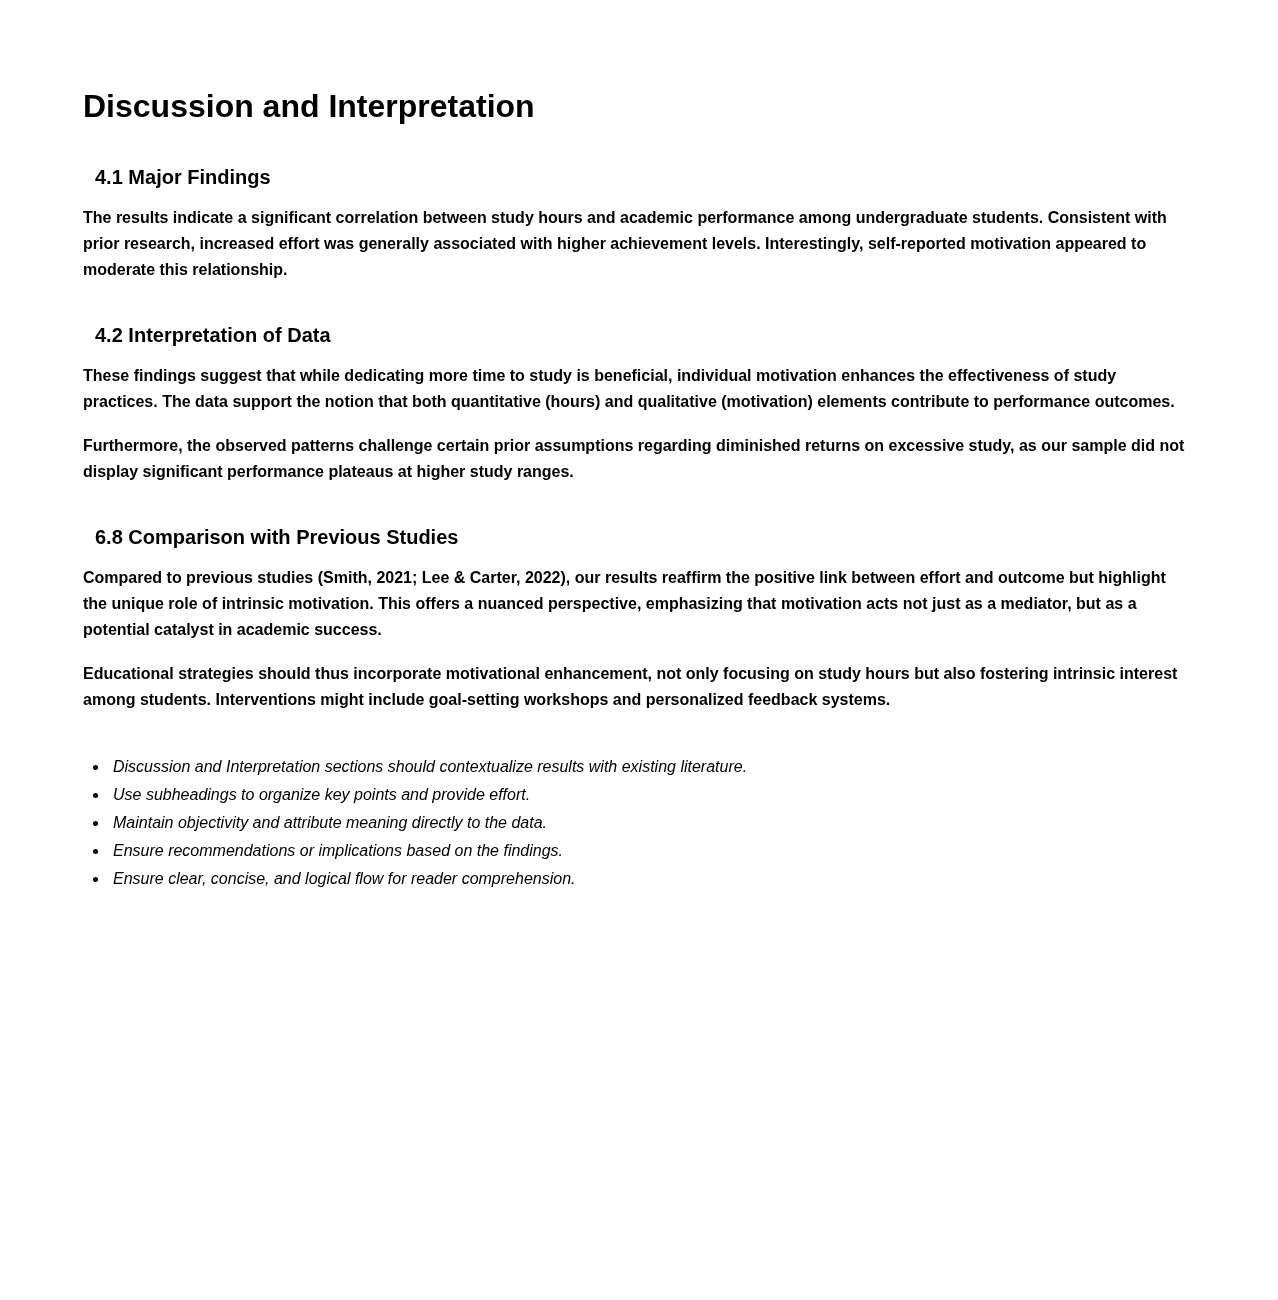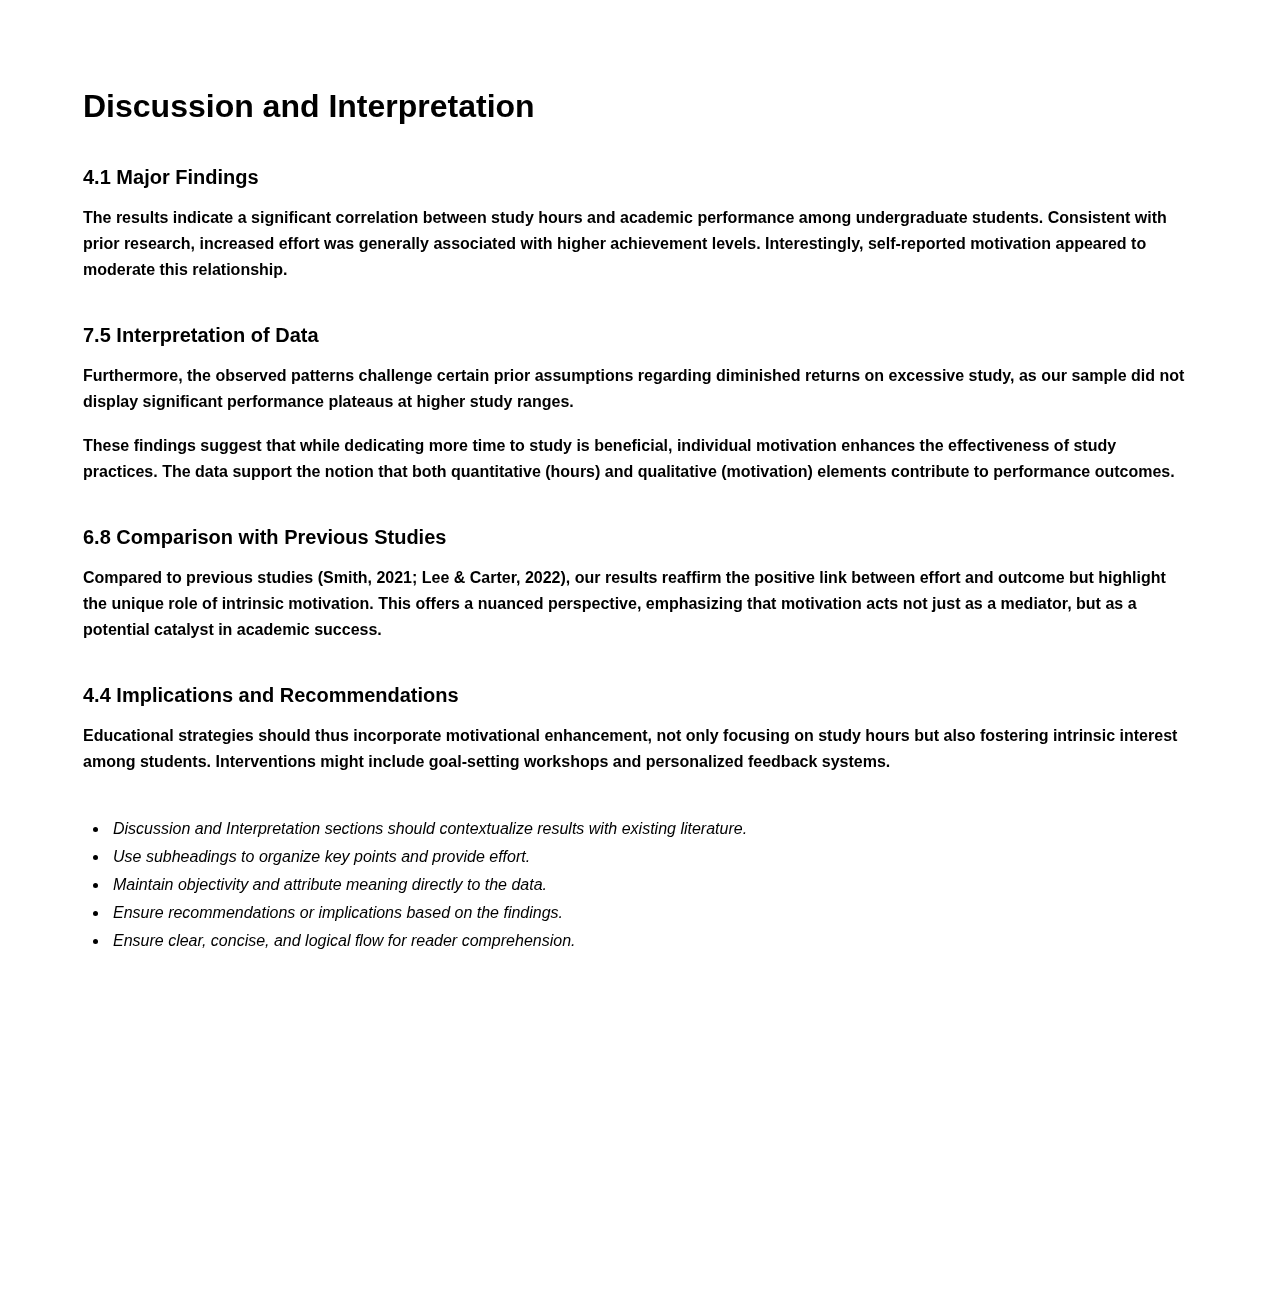--- a/index.html
+++ b/index.html
@@ -22,21 +22,21 @@
   h1.doc-title {
     font-size: 32px;
     line-height: 1.15;
     font-weight: bold;
     margin: 0 0 22px 0;
   }
   h2.section-heading {
     font-size: 20px;
     line-height: 1.2;
     font-weight: bold;
-    margin: 40px 0 16px 0;
+    margin: 40px 0 16px 12px;
   }
   p.body-para {
     font-size: 16px;
     line-height: 26px;
     margin: 14px 0 18px 0;
     max-width: 1112px;
     font-weight: bold;
   }
   ul.guideline-list {
     margin: 44px 0 0 0;
@@ -58,32 +58,31 @@
   <div class="doc">
 
     <h1 class="doc-title">Discussion and Interpretation</h1>
 
     <section>
       <h2 class="section-heading">4.1 Major Findings</h2>
       <p class="body-para">The results indicate a significant correlation between study hours and academic performance among undergraduate students. Consistent with prior research, increased effort was generally associated with higher achievement levels. Interestingly, self-reported motivation appeared to moderate this relationship.</p>
     </section>
 
     <section>
-      <h2 class="section-heading">7.5 Interpretation of Data</h2>
+      <h2 class="section-heading">4.2 Interpretation of Data</h2>
+      <p class="body-para">These findings suggest that while dedicating more time to study is beneficial, individual motivation enhances the effectiveness of study practices. The data support the notion that both quantitative (hours) and qualitative (motivation) elements contribute to performance outcomes.</p>
       <p class="body-para">Furthermore, the observed patterns challenge certain prior assumptions regarding diminished returns on excessive study, as our sample did not display significant performance plateaus at higher study ranges.</p>
-      <p class="body-para">These findings suggest that while dedicating more time to study is beneficial, individual motivation enhances the effectiveness of study practices. The data support the notion that both quantitative (hours) and qualitative (motivation) elements contribute to performance outcomes.</p>
     </section>
 
     <section>
       <h2 class="section-heading">6.8 Comparison with Previous Studies</h2>
       <p class="body-para">Compared to previous studies (Smith, 2021; Lee &amp; Carter, 2022), our results reaffirm the positive link between effort and outcome but highlight the unique role of intrinsic motivation. This offers a nuanced perspective, emphasizing that motivation acts not just as a mediator, but as a potential catalyst in academic success.</p>
     </section>
 
     <section>
-      <h2 class="section-heading">4.4 Implications and Recommendations</h2>
       <p class="body-para">Educational strategies should thus incorporate motivational enhancement, not only focusing on study hours but also fostering intrinsic interest among students. Interventions might include goal-setting workshops and personalized feedback systems.</p>
     </section>
 
     <ul class="guideline-list">
       <li>Discussion and Interpretation sections should contextualize results with existing literature.</li>
       <li>Use subheadings to organize key points and provide effort.</li>
       <li>Maintain objectivity and attribute meaning directly to the data.</li>
       <li>Ensure recommendations or implications based on the findings.</li>
       <li>Ensure clear, concise, and logical flow for reader comprehension.</li>
     </ul>

